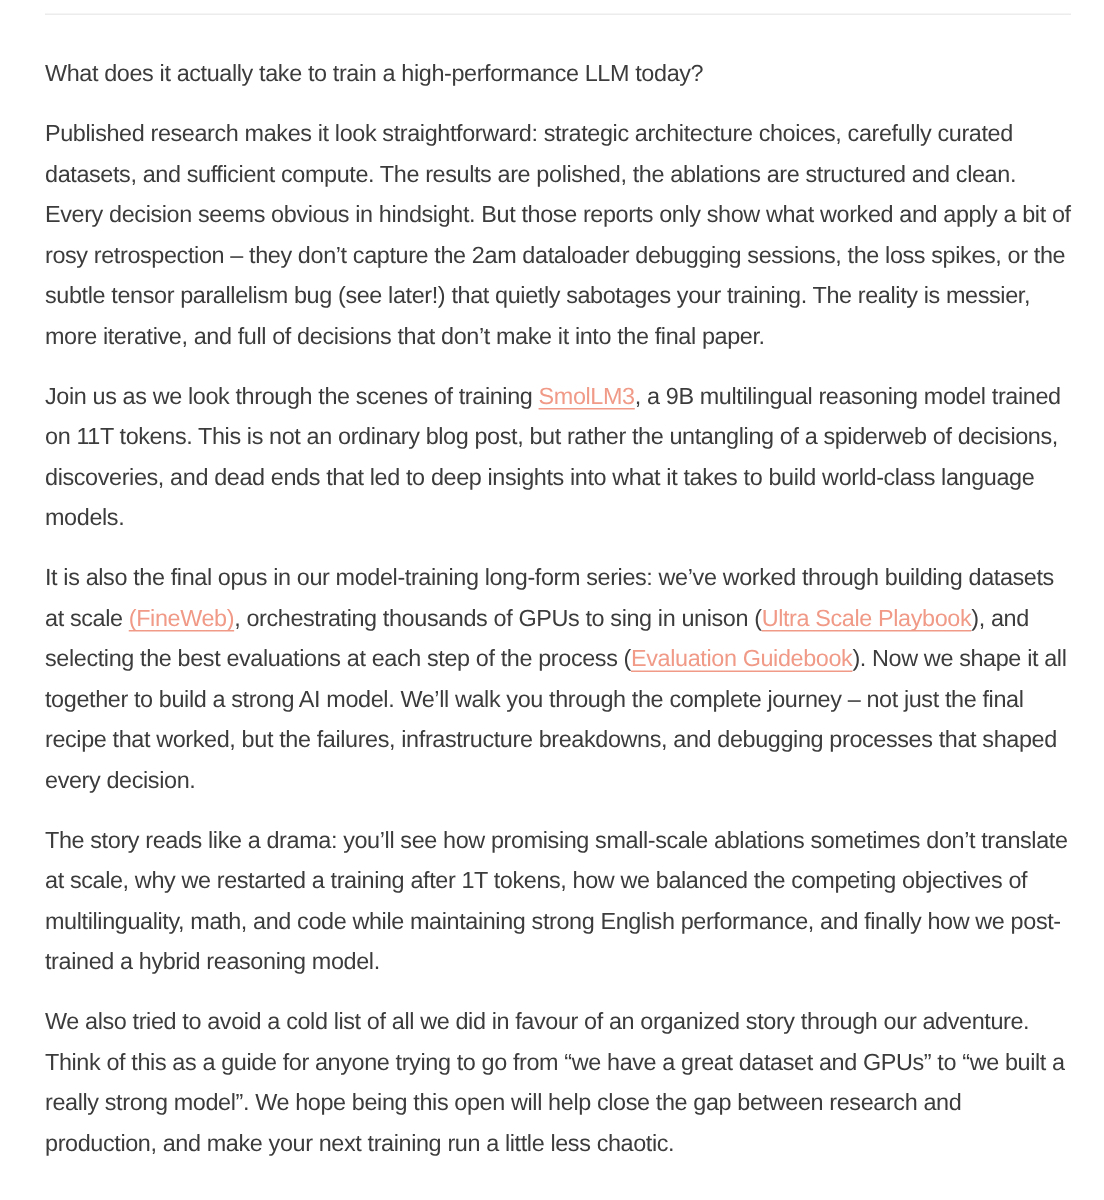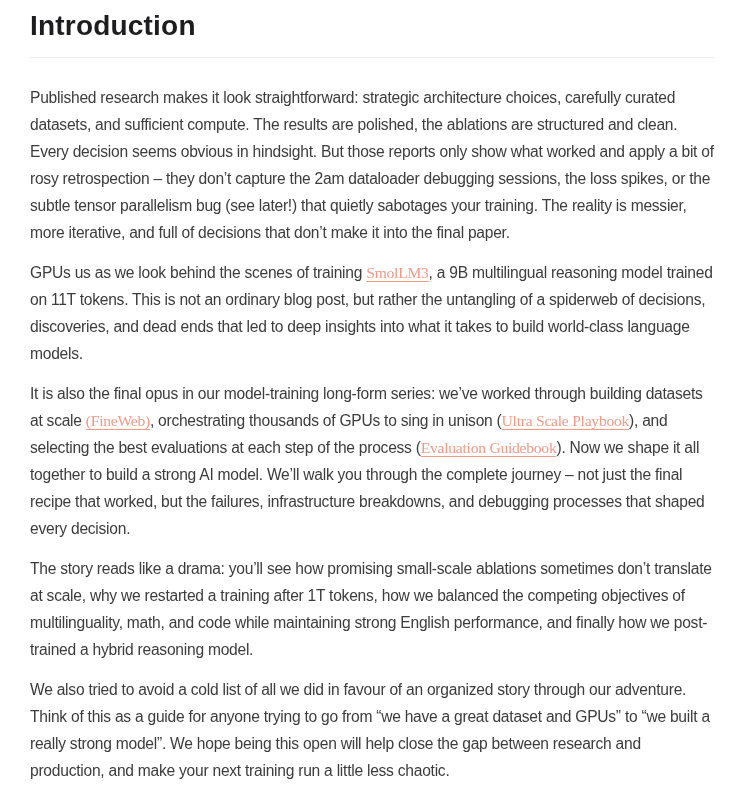--- a/index.html
+++ b/index.html
@@ -40,29 +40,28 @@
     letter-spacing: -0.25px;
     color: var(--text-color, #3c3c3c);
   }
   .article-body a {
     color: var(--link-color, #f09a87);
     text-decoration: underline;
     text-decoration-thickness: 1px;
     text-decoration-color: var(--link-color, #f09a87);
     text-underline-offset: 3px;
     cursor: pointer;
-    font-family: Liberation Serif, serif;
   }
 </style>
 </head>
 <body style="background: rgb(255, 255, 255);">
 
 <div class="page">
-  <h1 class="article-heading">Introduction</h1>
   <hr class="divider">
   <div class="article-body">
+      <p><span>What does it actually take to train a high-performance LLM today?</span></p>
       <p><span>Published research makes it look straightforward: strategic architecture choices, carefully curated datasets, and sufficient compute. The results are polished, the ablations are structured and clean. Every decision seems obvious in hindsight. But those reports only show what worked and apply a bit of rosy retrospection – they don’t capture the 2am dataloader debugging sessions, the loss spikes, or the subtle tensor parallelism bug (see later!) that quietly sabotages your training. The reality is messier, more iterative, and full of decisions that don’t make it into the final paper.</span></p>
-      <p><span>GPUs us as we look behind the scenes of training </span><a href="#">SmolLM3</a><span>, a 9B multilingual reasoning model trained on 11T tokens. This is not an ordinary blog post, but rather the untangling of a spiderweb of decisions, discoveries, and dead ends that led to deep insights into what it takes to build world-class language models.</span></p>
+      <p><span>Join us as we look through the scenes of training </span><a href="#">SmolLM3</a><span>, a 9B multilingual reasoning model trained on 11T tokens. This is not an ordinary blog post, but rather the untangling of a spiderweb of decisions, discoveries, and dead ends that led to deep insights into what it takes to build world-class language models.</span></p>
       <p><span>It is also the final opus in our model-training long-form series: we’ve worked through building datasets at scale </span><a href="#">(FineWeb)</a><span>, orchestrating thousands of GPUs to sing in unison (</span><a href="#">Ultra Scale Playbook</a><span>), and selecting the best evaluations at each step of the process (</span><a href="#">Evaluation Guidebook</a><span>). Now we shape it all together to build a strong AI model. We’ll walk you through the complete journey – not just the final recipe that worked, but the failures, infrastructure breakdowns, and debugging processes that shaped every decision.</span></p>
       <p><span>The story reads like a drama: you’ll see how promising small-scale ablations sometimes don’t translate at scale, why we restarted a training after 1T tokens, how we balanced the competing objectives of multilinguality, math, and code while maintaining strong English performance, and finally how we post-trained a hybrid reasoning model.</span></p>
       <p><span>We also tried to avoid a cold list of all we did in favour of an organized story through our adventure. Think of this as a guide for anyone trying to go from “we have a great dataset and GPUs” to “we built a really strong model”. We hope being this open will help close the gap between research and production, and make your next training run a little less chaotic.</span></p>
     </div>
 </div>
 
 </body></html>

